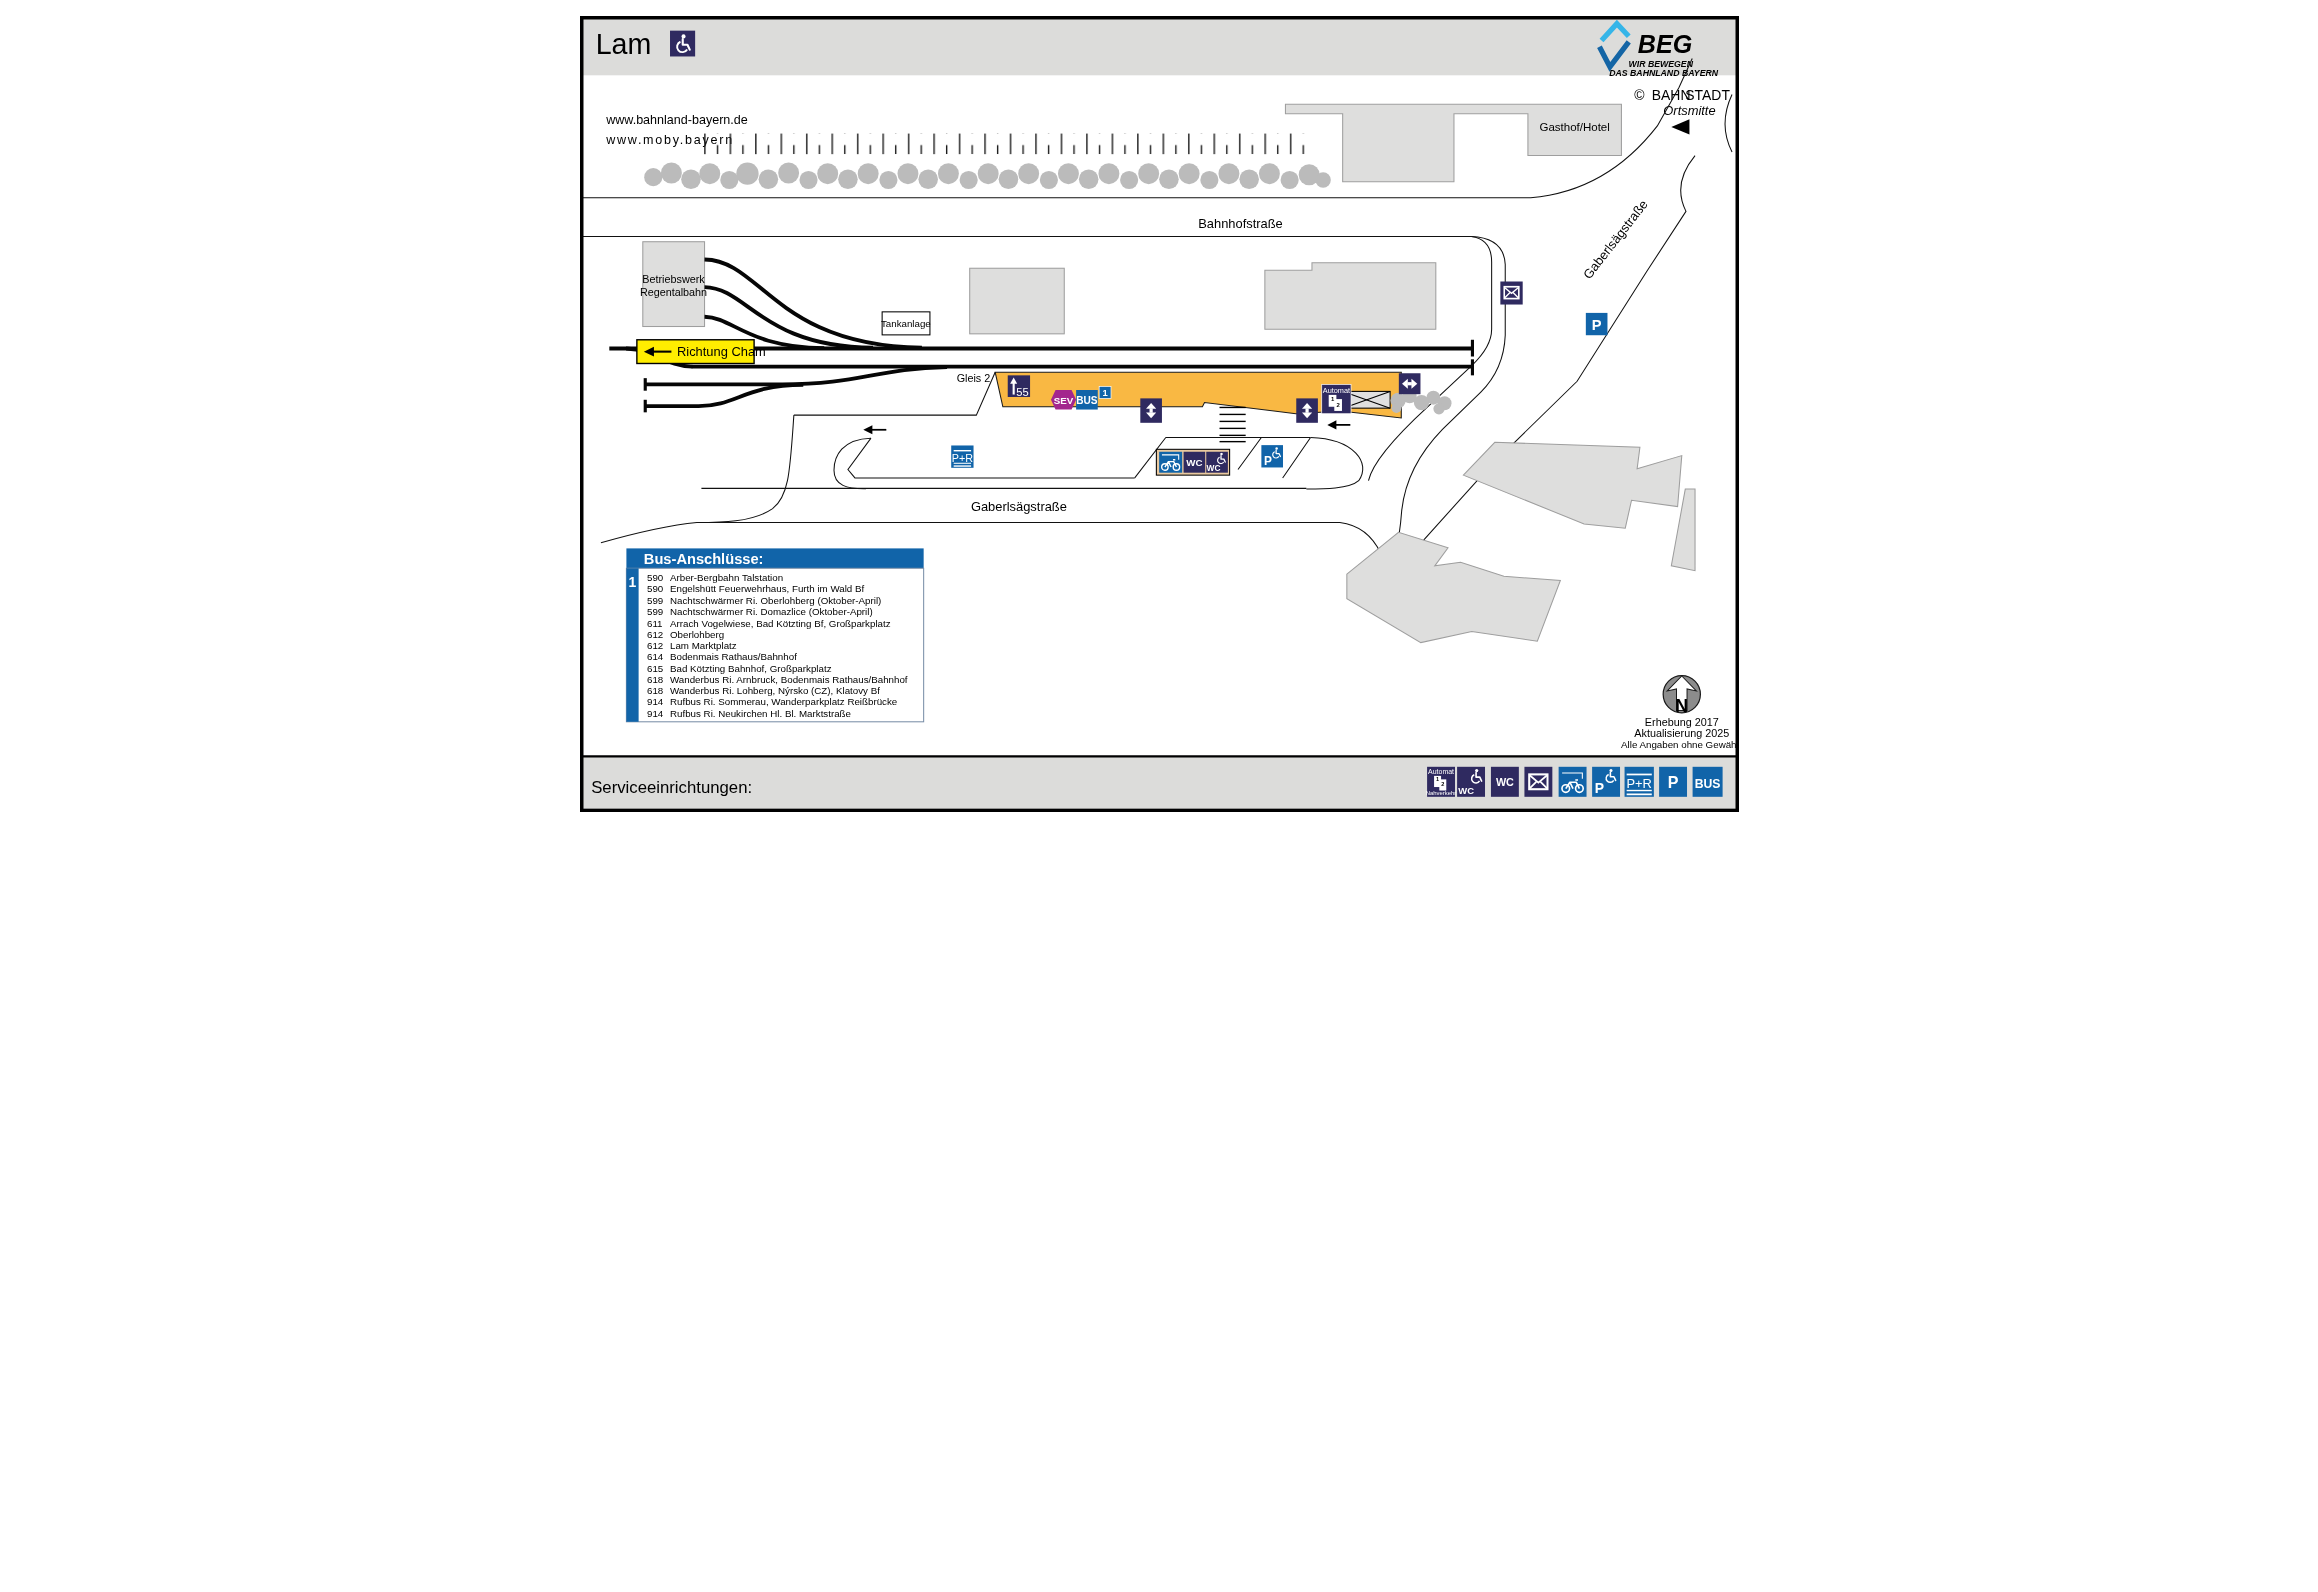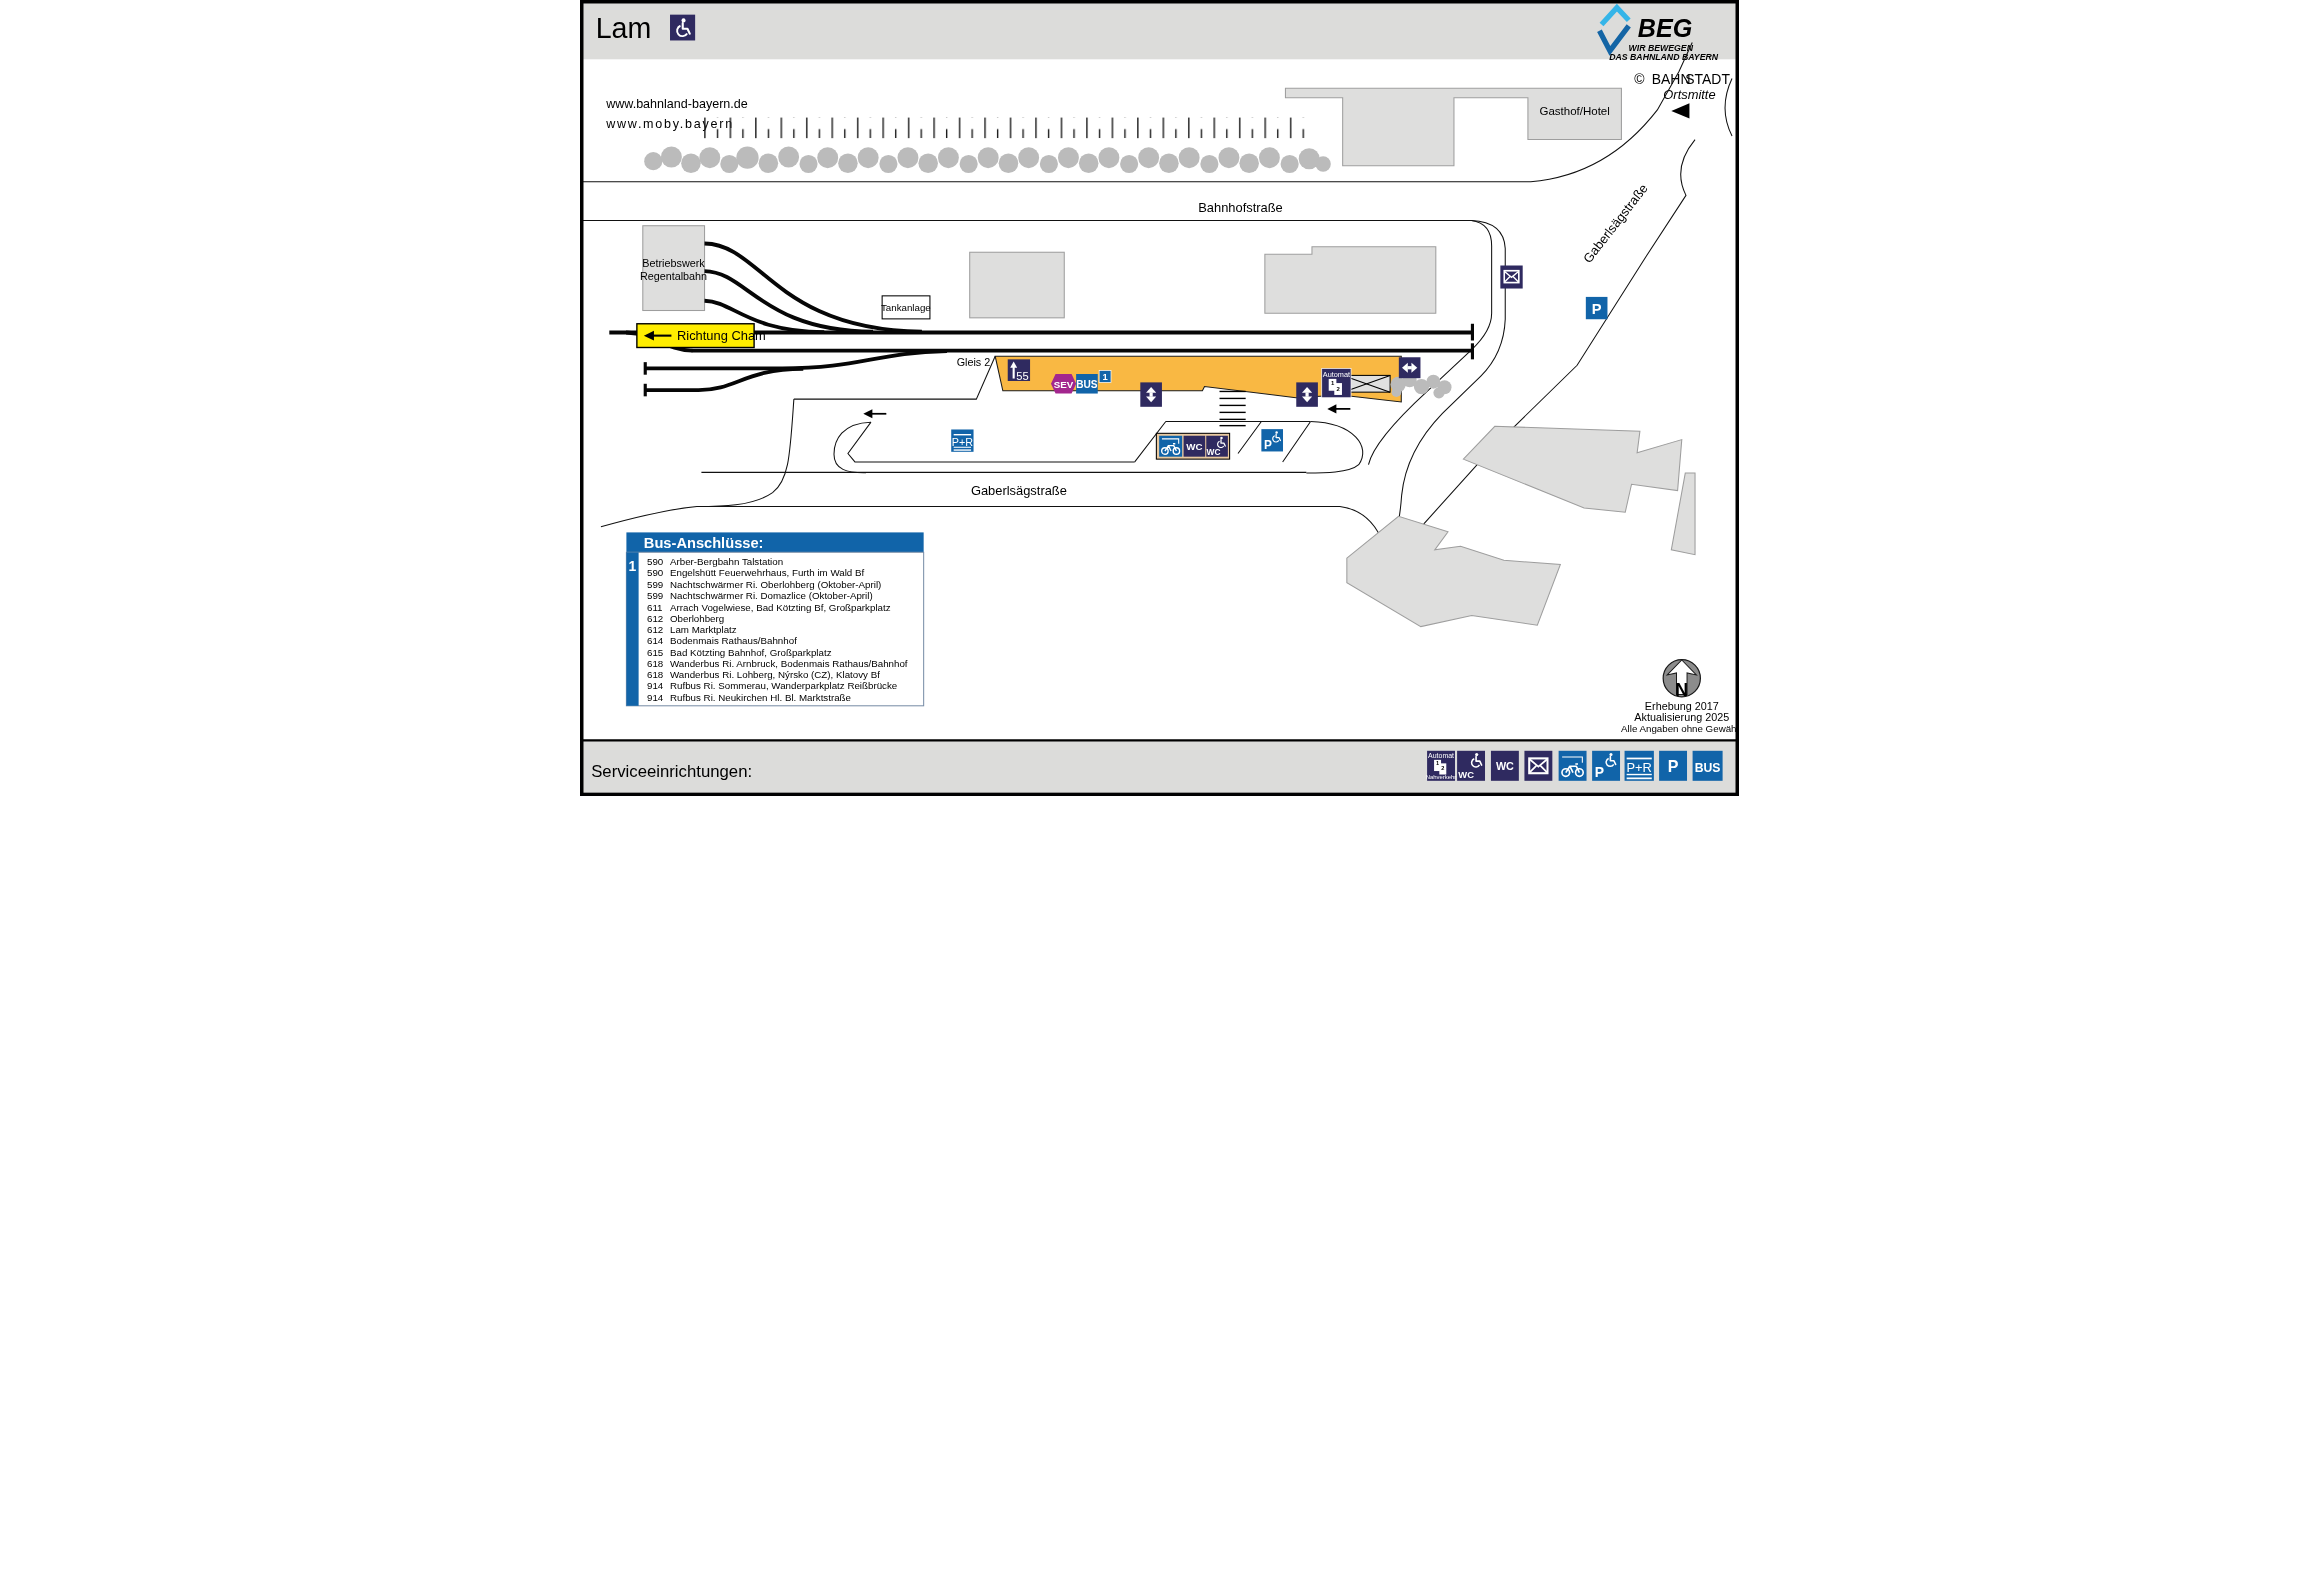--- a/index.html
+++ b/index.html
@@ -1,16 +1,16 @@
 <!DOCTYPE html>
 <html style="font-size:11px"><head>
 <meta charset="utf-8">
 <style>
   html,body{margin:0;padding:0;background:#fff;}
-  .page{width:1159px;margin:0 auto;}
+  .page{width:1159px;margin:16px auto;}
   svg{display:block;width:100%;height:auto;font-family:"Liberation Sans",sans-serif;}
   text{fill:#000;}
   .lbl{font-size:33px;}
   .road{fill:none;stroke:#111;stroke-width:3;}
   .track{fill:none;stroke:#060606;stroke-width:11;}
   .bld{fill:#DEDEDD;stroke:#9E9E9E;stroke-width:3;}
   .white-t{fill:#fff;}
   .navy{fill:#2F2A60;}
   .mblue{fill:#1164A9;}
   .tree{fill:#BBBBBB;}

